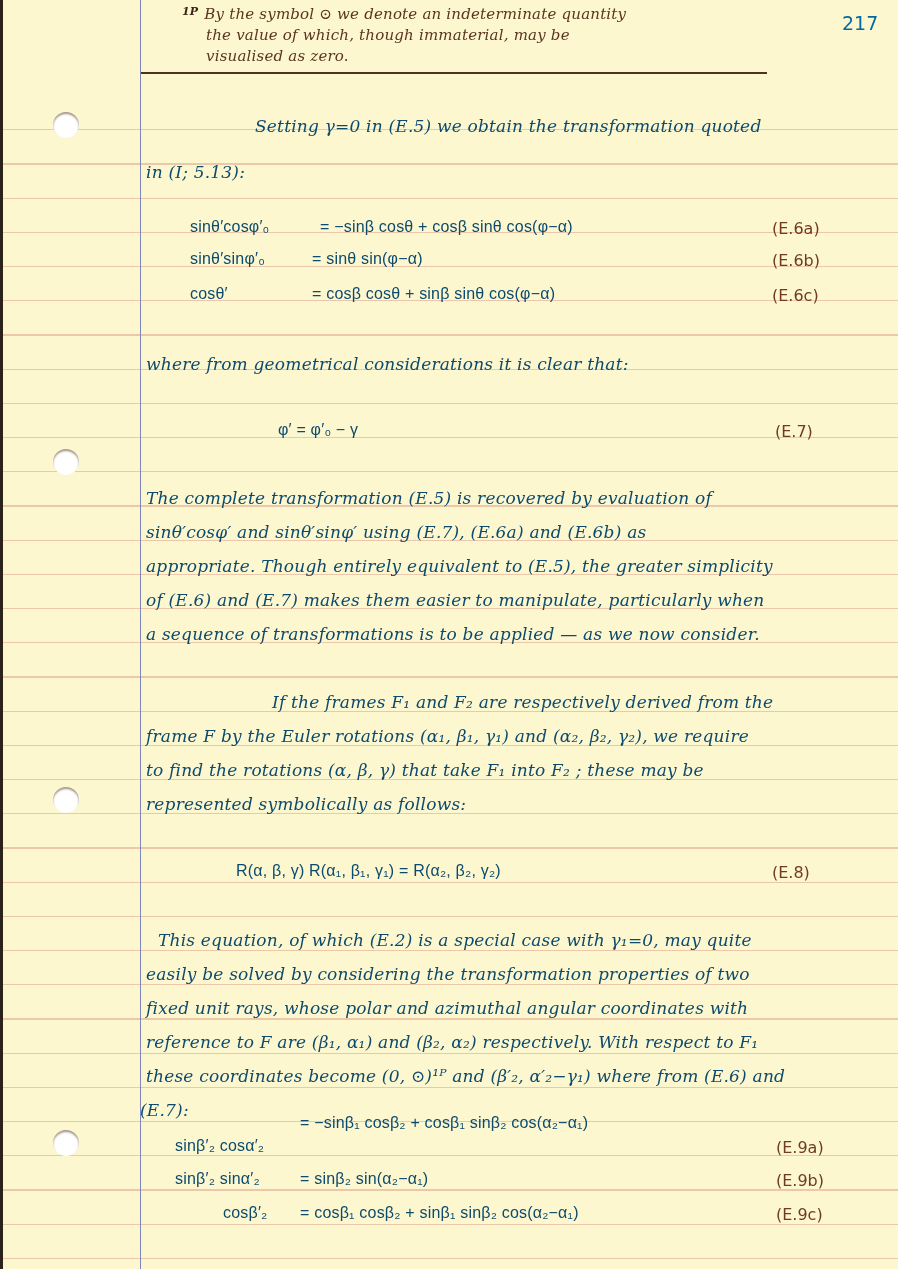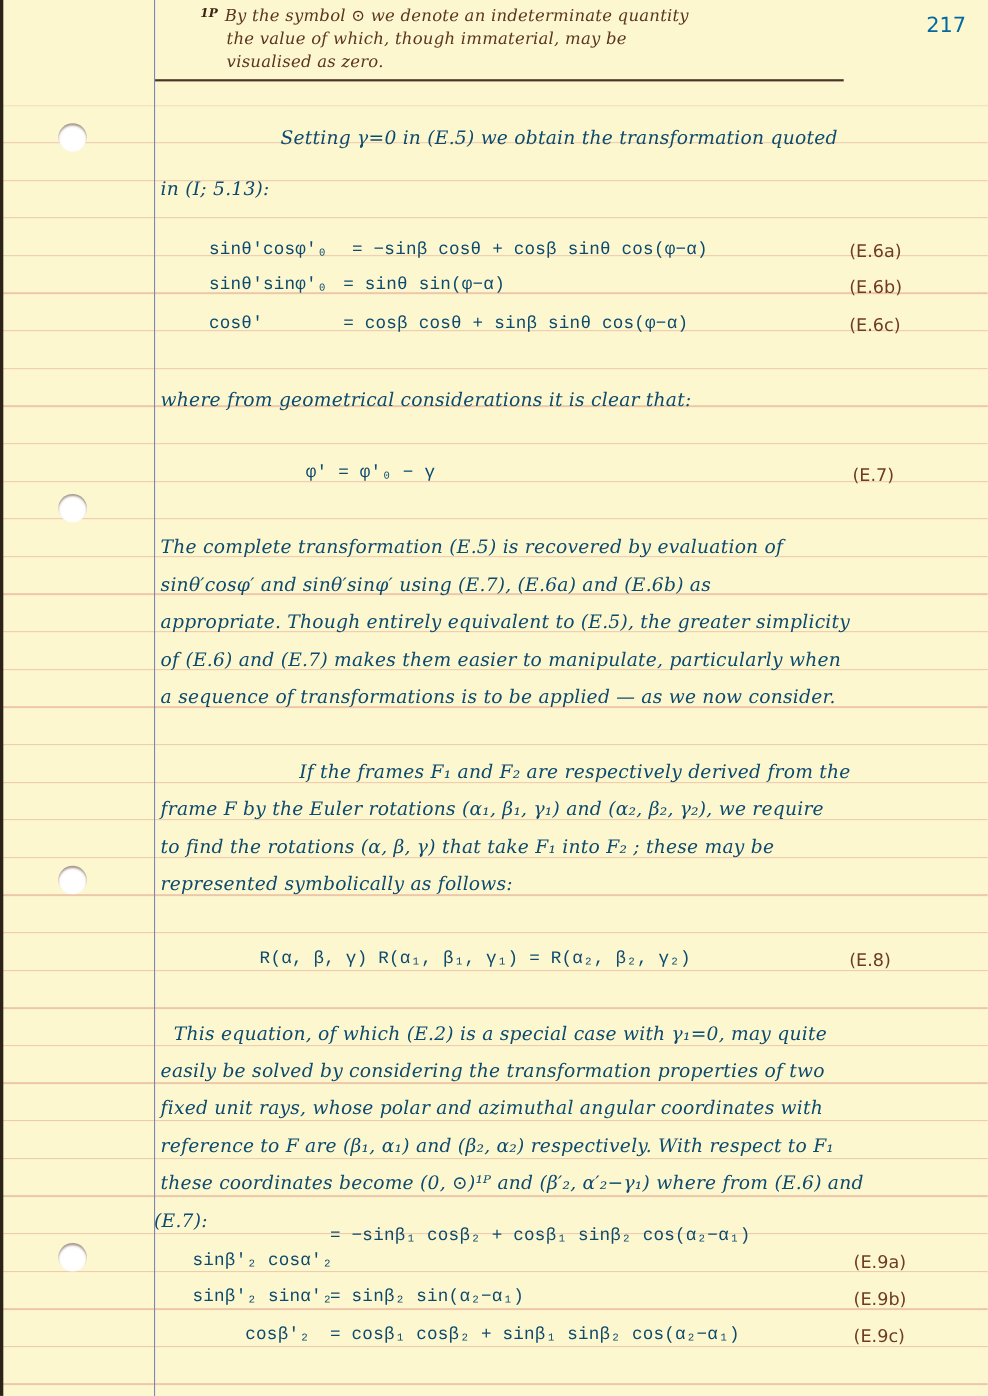--- a/index.html
+++ b/index.html
@@ -49,21 +49,21 @@
   .footnote { font-size: 15px; color: #5a3520; margin-left: 36px; }
   .fn-mark { font-size: 11px; font-weight: bold; vertical-align: top; margin-right: 6px; color: #3b2418; }
   .page-number {
     position: absolute; left: 842px; top: 12px;
     font-family: "DejaVu Sans", sans-serif; font-size: 19px; color: #0369a1;
   }
   .footnote-rule {
     position: absolute; left: 141px; top: 72px; width: 626px; height: 2px;
     background: #4a3428;
   }
-  .eq { font-style: normal; font-family: Liberation Mono, monospace; font-size: 16px; }
+  .eq { font-style: normal; font-family: Liberation Sans, sans-serif; font-size: 16px; }
   .eqno { position: absolute; font-family: "DejaVu Sans", sans-serif; font-size: 16px; color: #6f3b21; white-space: nowrap; }
 </style>
 </head>
 <body>
 
 <div class="page"></div>
 <div class="top-band"></div>
 <div class="left-edge"></div>
 <div class="margin-line"></div>
 

